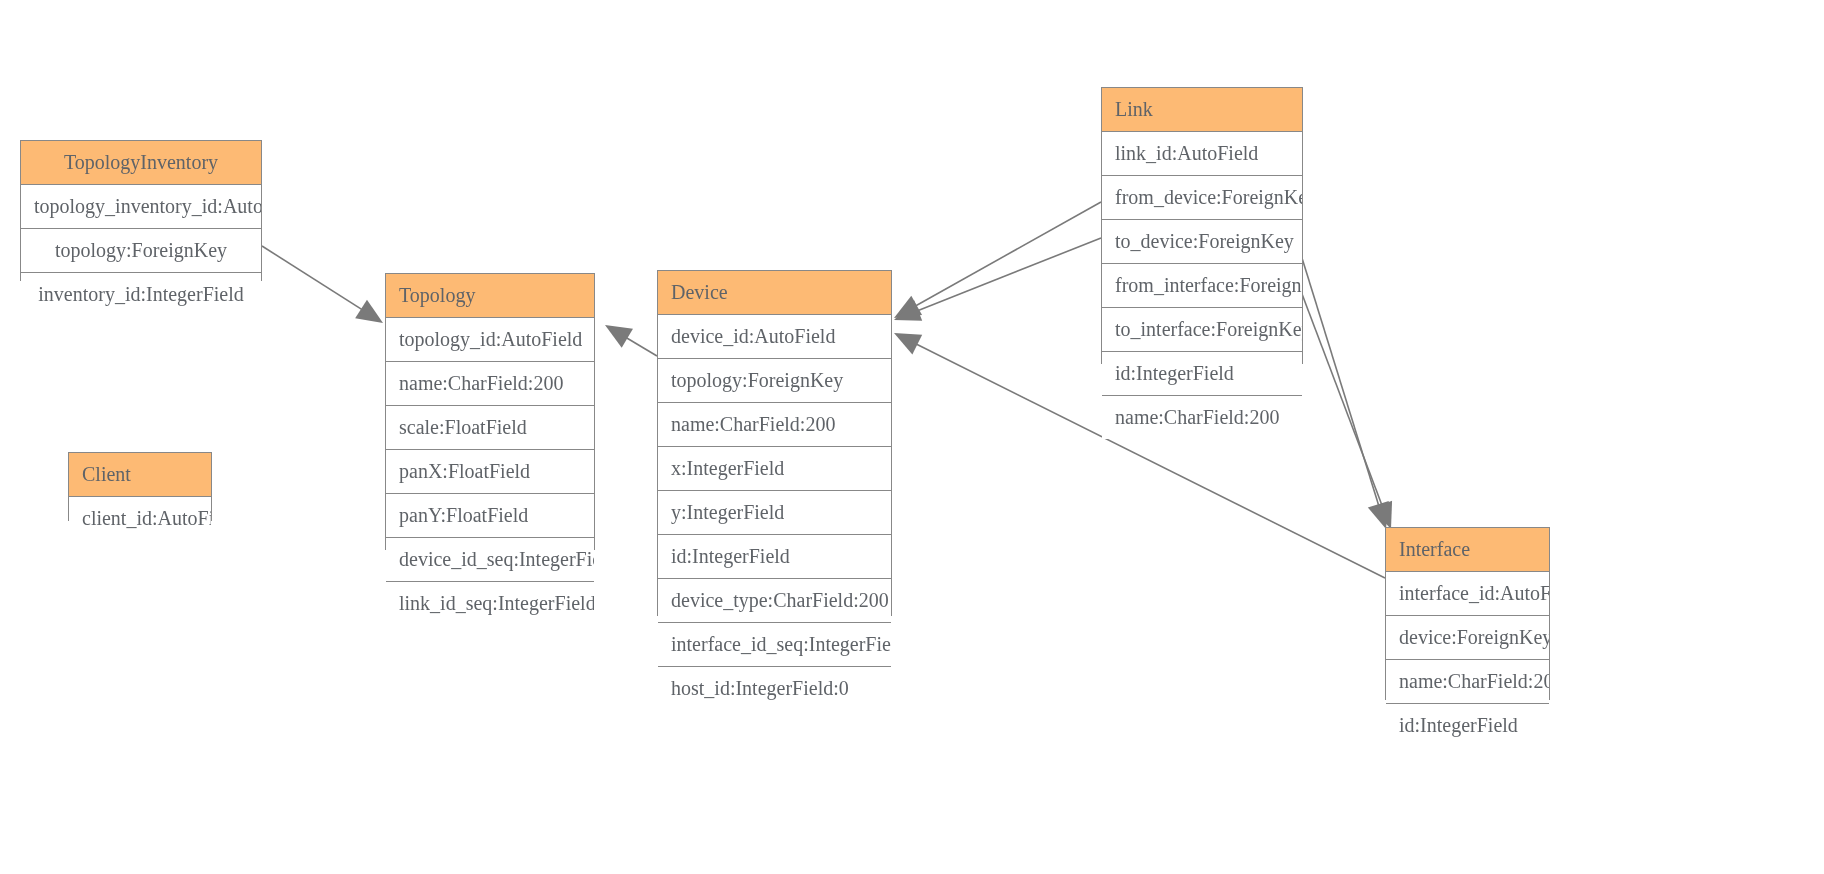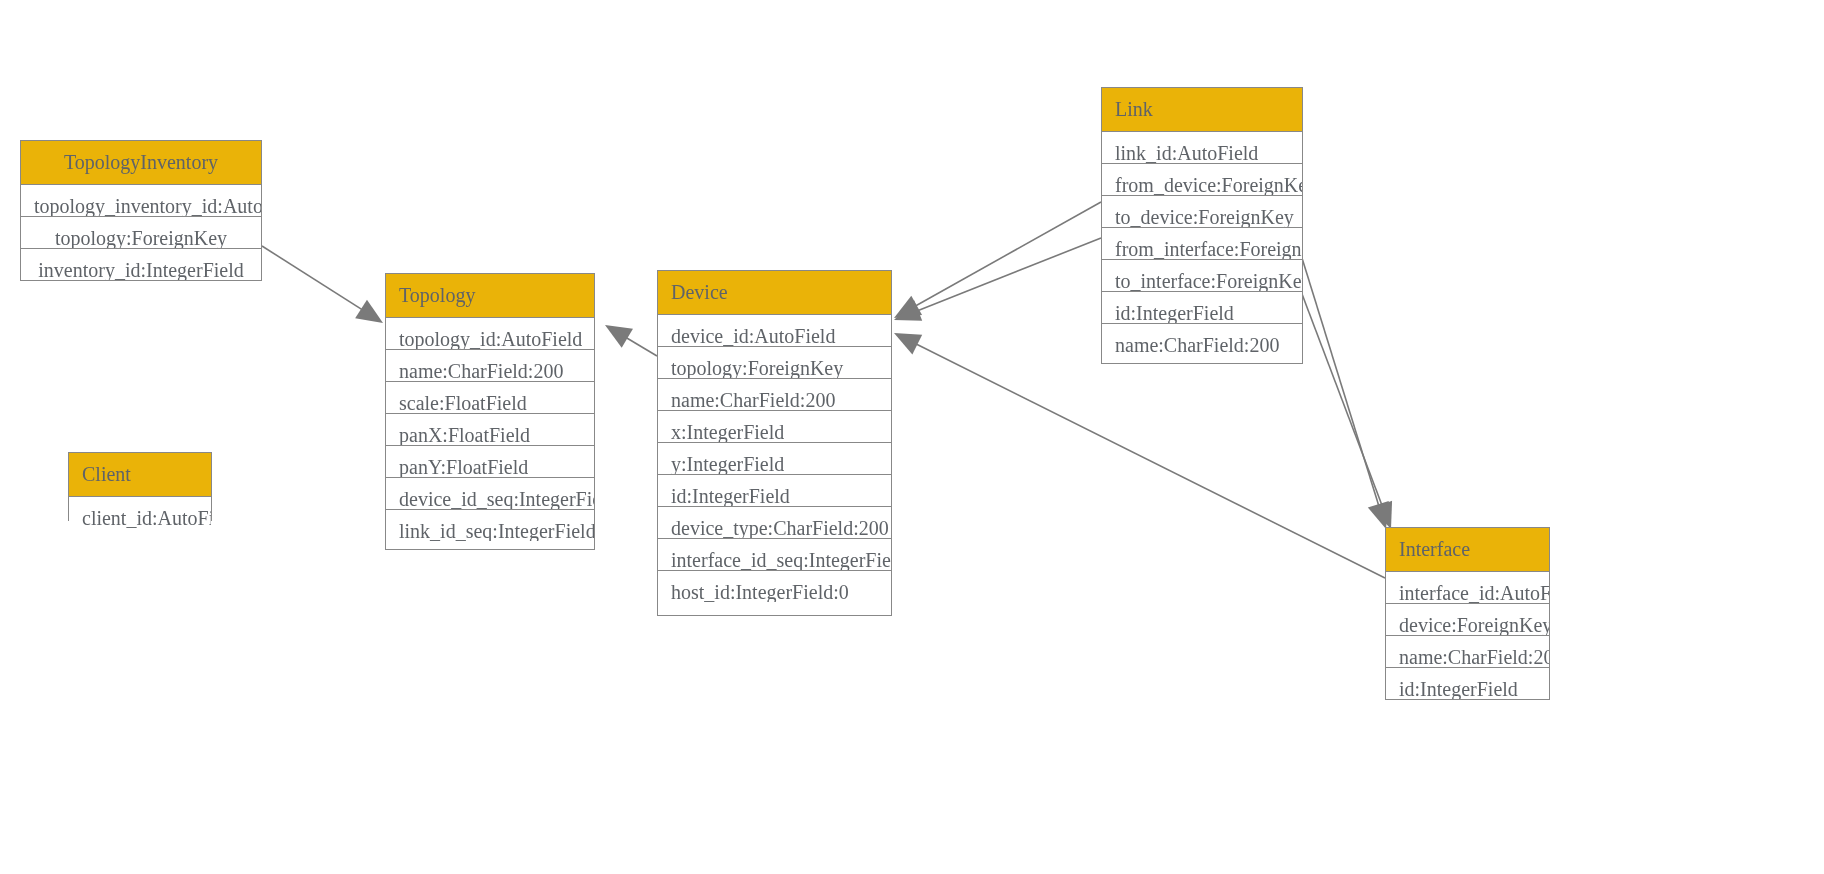--- a/index.html
+++ b/index.html
@@ -25,37 +25,37 @@
   }
   .entity {
     position: absolute;
     box-sizing: border-box;
     border: 1px solid #888888;
     background: #ffffff;
     z-index: 2;
   }
   .entity-header {
     box-sizing: border-box;
-    background: #eab308;
+    background: #fdba74;
     border-bottom: 1px solid #888888;
     color: #5f6368;
     font-size: 20px;
     line-height: 1;
     padding: 11px 13px 12px 13px;
     white-space: nowrap;
     overflow: hidden;
   }
   .entity-field {
     box-sizing: border-box;
     border-bottom: 1px solid #888888;
     color: #5f6368;
     background: #ffffff;
     font-size: 20px;
     line-height: 1;
-    padding: 11px 13px 0 13px;
+    padding: 11px 13px 12px 13px;
     white-space: nowrap;
     overflow: hidden;
   }
   .entity-field:last-child {
     border-bottom: none;
   }
 </style>
 </head>
 <body>
 

